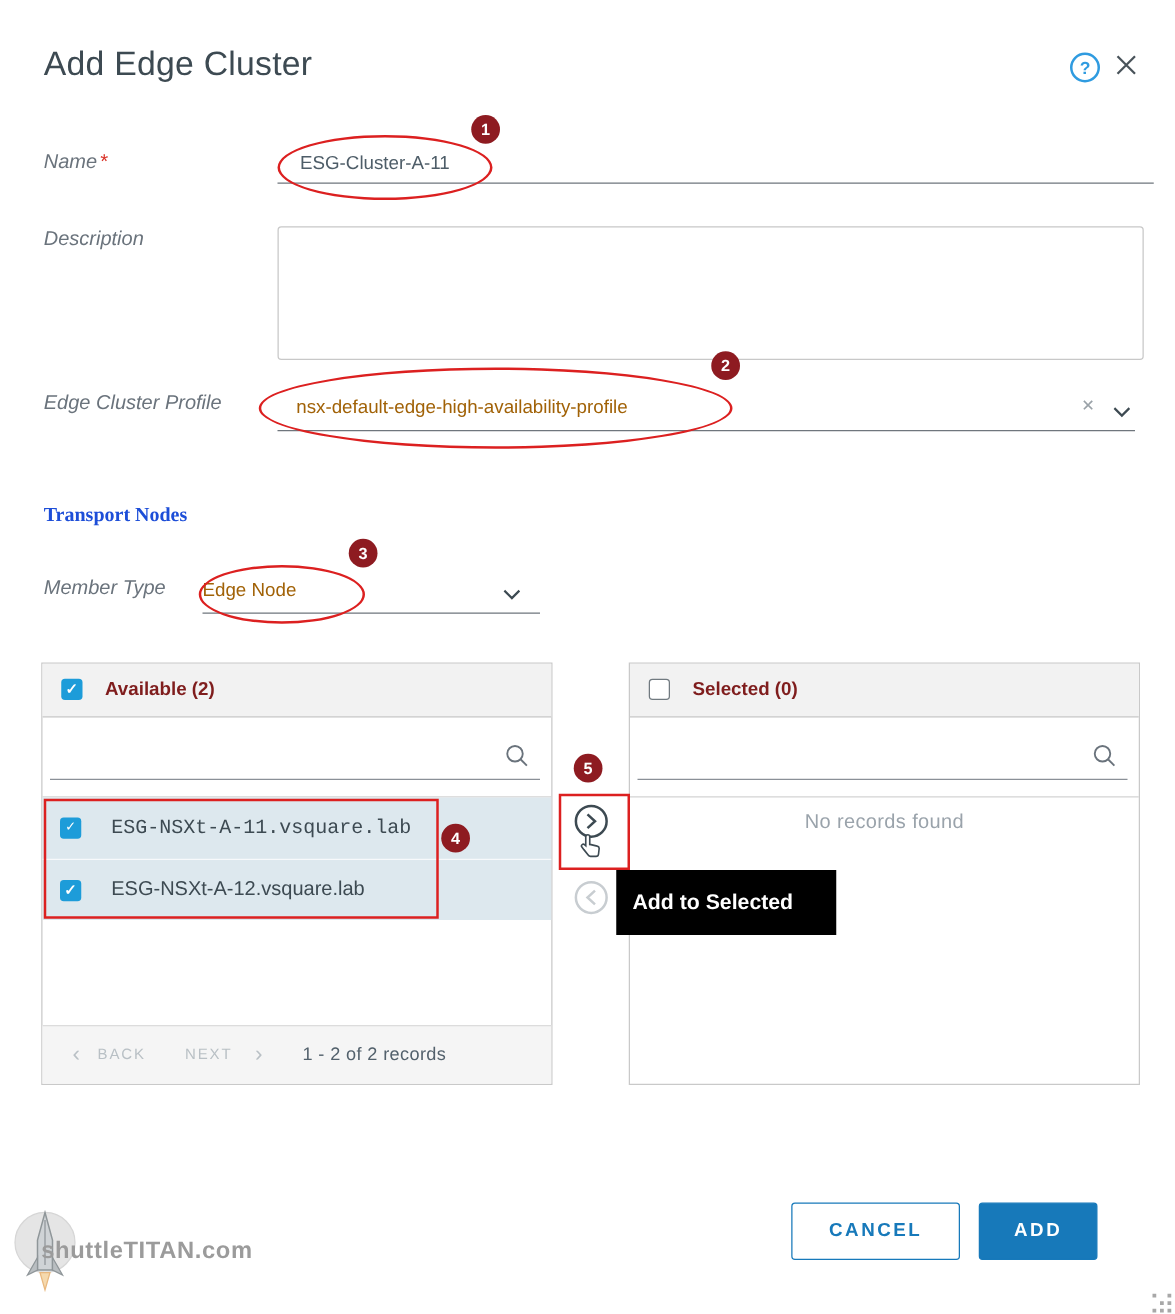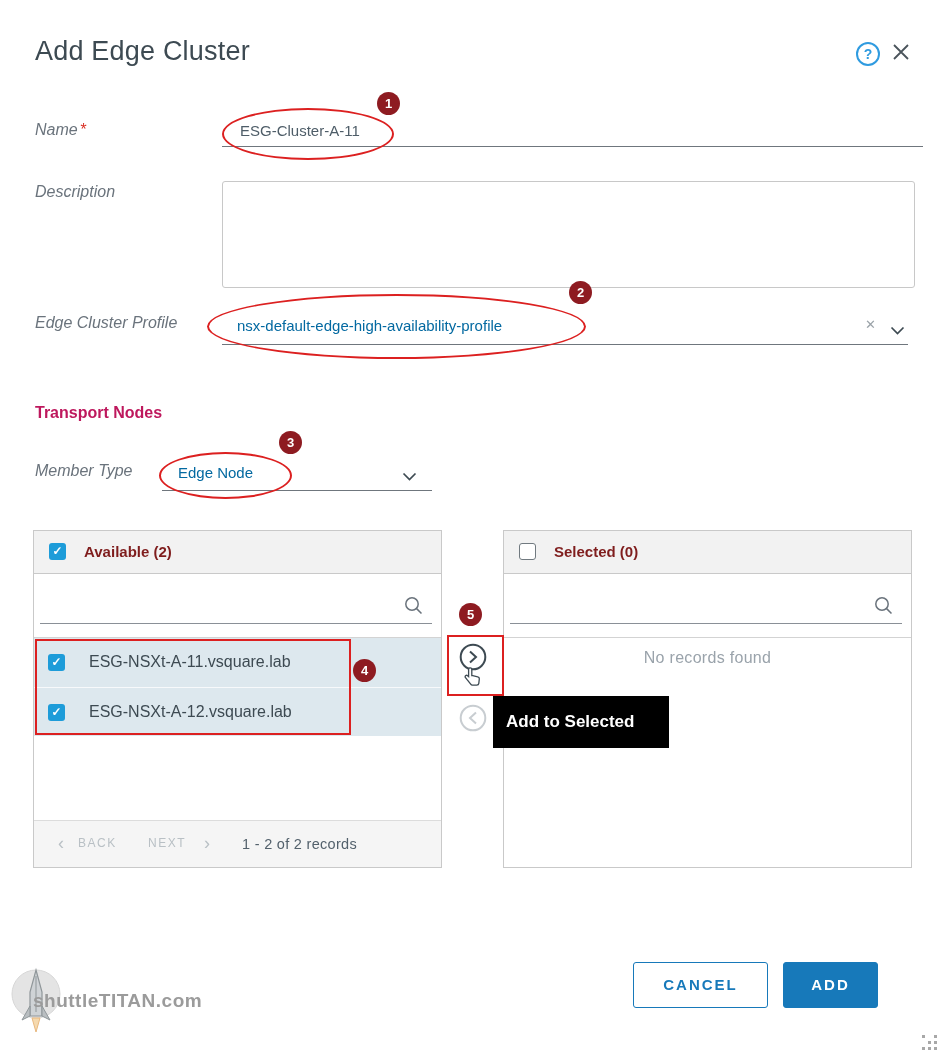--- a/index.html
+++ b/index.html
@@ -17,23 +17,23 @@
   .close-icon{left:891px;top:42px;width:20px;height:20px;cursor:pointer;}
   
   .field-label{font-size:16px;color:#6a737c;font-style:italic;}
   .req{color:#d93025;margin-left:2px;}
   .name-input{left:222px;top:114px;width:683px;height:32px;border:none;border-bottom:1px solid #6f767d;
     background:transparent;font-family:"Liberation Sans",sans-serif;font-size:15px;color:#4e5d68;
     padding:0 0 0 18px;outline:none;}
   .desc-box{left:222px;top:181px;width:679px;height:93px;border:1px solid #c8c8c8;border-radius:3px;
     resize:none;outline:none;font-family:"Liberation Sans",sans-serif;font-size:14px;color:#4e5d68;padding:6px;}
   .combo-line{border-bottom:1px solid #6f767d;}
-  .combo-value{font-size:15px;color:#0369a1;white-space:nowrap;}
+  .combo-value{font-size:15px;color:#a16207;white-space:nowrap;}
   .clear-x{color:#9aa2a8;font-size:13px;cursor:pointer;}
-  .section-title{left:35px;top:404px;font-size:16px;font-weight:700;color:#be185d;}
+  .section-title{left:35px;top:404px;font-size:16px;font-weight:700;color:#1d4ed8;font-family:Liberation Serif, serif;}
   
   .panel{border:1px solid #c9c9c9;background:#fff;}
   .panel-header{position:absolute;left:0;top:0;right:0;height:42px;background:#f2f2f2;border-bottom:1px solid #c9c9c9;}
   .panel-header-label{position:absolute;left:50px;top:12px;font-size:15px;font-weight:600;color:#7f1d1d;}
   .cbx{width:17px;height:17px;border-radius:3px;cursor:pointer;}
   .cbx-on{background:#1d9cd9;color:#fff;font-size:12px;font-weight:700;text-align:center;line-height:17px;}
   .cbx-on::after{content:"✓";}
   .cbx-off{background:#fff;border:1px solid #717a80;box-sizing:border-box;}
   .search-row{position:absolute;left:0;top:42px;right:0;height:64px;border-bottom:1px solid #d3d3d3;}
   .search-underline{position:absolute;left:6px;right:9px;bottom:13px;border-bottom:1px solid #8a9097;}
@@ -97,21 +97,21 @@
       <svg width="15" height="10" viewBox="0 0 15 10">
           <polyline points="1.5,1.5 7.5,7.5 13.5,1.5" fill="none" stroke="#3d4a52" stroke-width="1.7"></polyline>
         </svg>
     </div>
   </div>
 
   <div class="abs section-title">Transport Nodes</div>
 
   <div class="abs field-label" style="left:35px;top:462px;">Member Type</div>
   <div class="abs combo-line" style="left:162px;top:456px;width:270px;height:34px;">
-    <div class="abs combo-value" style="left:16px;top:8px;">Edge Node</div>
+    <div class="abs combo-value" style="left:0;top:8px;">Edge Node</div>
     <div class="abs" style="left:240px;top:12px;">
       <svg width="15" height="10" viewBox="0 0 15 10">
           <polyline points="1.5,1.5 7.5,7.5 13.5,1.5" fill="none" stroke="#3d4a52" stroke-width="1.7"></polyline>
         </svg>
     </div>
   </div>
 
   <div class="abs panel" style="left:33px;top:530px;width:407px;height:336px;">
     <div class="panel-header">
       <span class="abs cbx cbx-on" style="left:15px;top:12px;"></span>
@@ -121,21 +121,21 @@
       <input class="search-input" value="" style="">
       <span class="abs" style="right:18px;bottom:18px;">
         <svg width="19" height="19" viewBox="0 0 19 19">
             <circle cx="8" cy="8" r="6.2" fill="none" stroke="#6a737c" stroke-width="1.5"></circle>
             <line x1="12.6" y1="12.6" x2="17.5" y2="17.5" stroke="#6a737c" stroke-width="1.5"></line>
           </svg>
       </span>
       <div class="search-underline"></div>
     </div>
     <div class="rows-wrap">
-      <div class="list-row" style="top:0;">
+      <div class="list-row" style="top:0;font-family:Liberation Mono, monospace;">
         <span class="cbx cbx-on"></span>
         <span class="row-label">ESG-NSXt-A-11.vsquare.lab</span>
       </div>
       <div class="list-row row-sep" style="top:49px;">
         <span class="cbx cbx-on"></span>
         <span class="row-label">ESG-NSXt-A-12.vsquare.lab</span>
       </div>
     </div>
     <div class="pagination">
       <span class="abs pg-chev" style="left:24px;top:12px;">‹</span>

